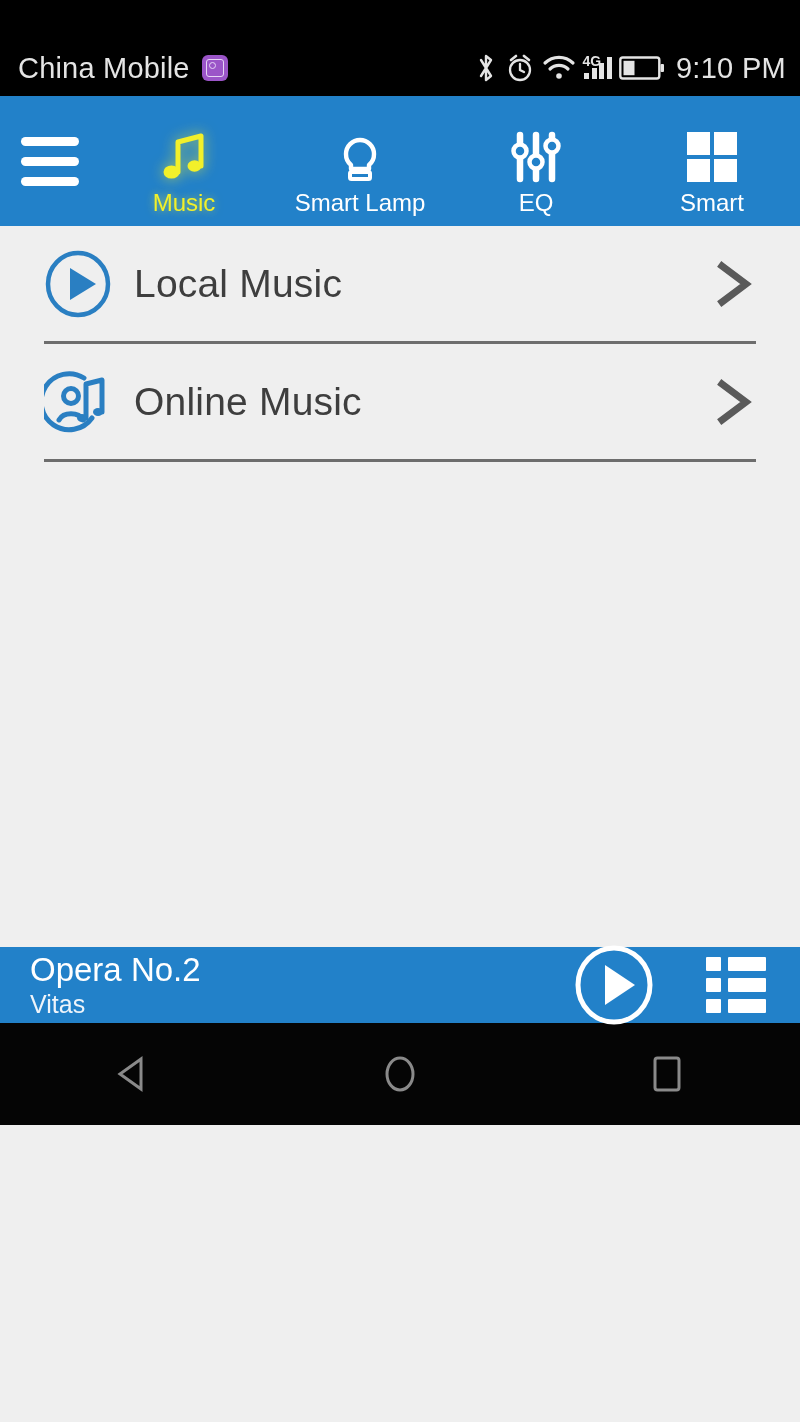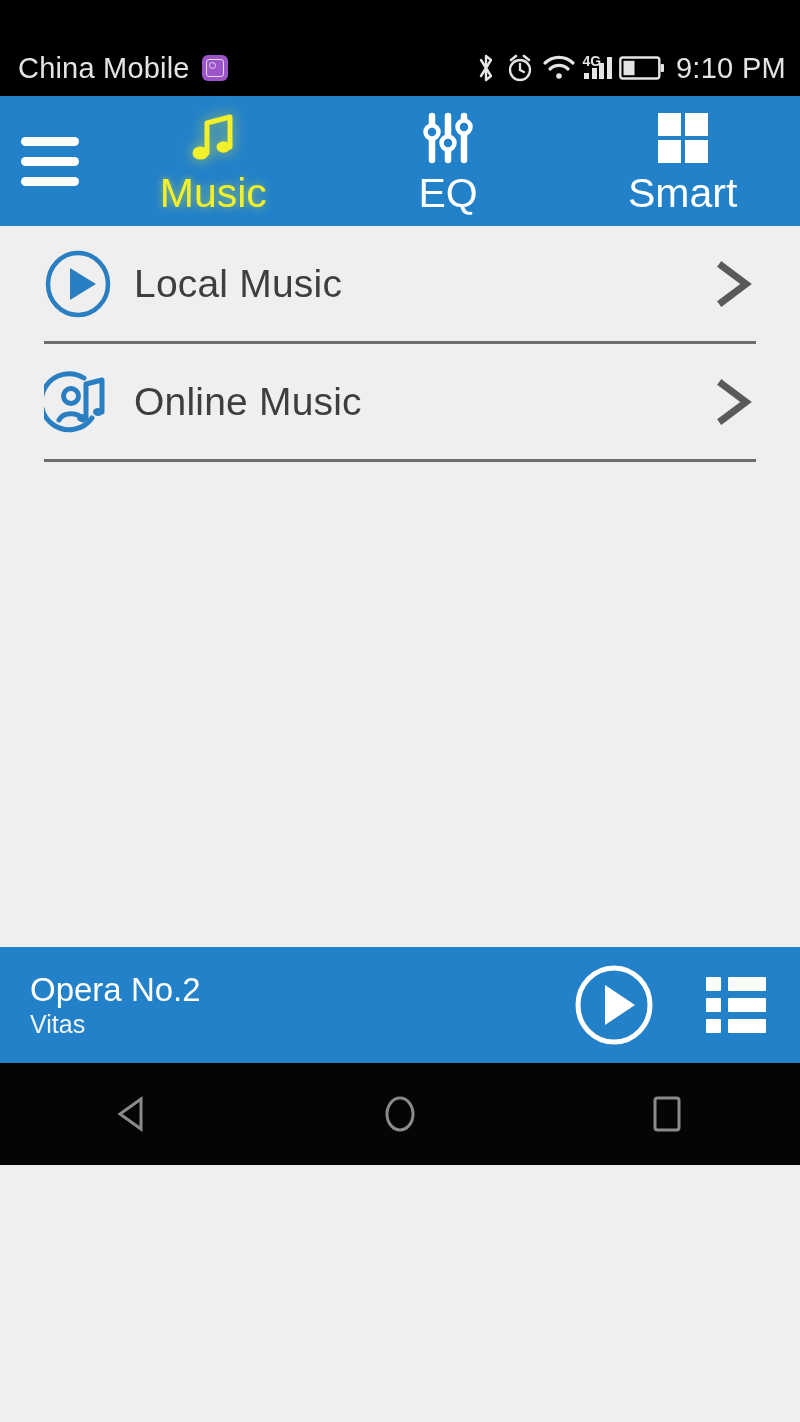--- a/index.html
+++ b/index.html
@@ -47,38 +47,38 @@
     position:relative;
   }
   .hamburger { width:96px; display:flex; flex-direction:column; gap:11px; align-items:center; padding-left:4px; }
   .hamburger span { display:block; width:58px; height:9px; background:#fff; border-radius:5px; }
   .tabs { flex:1; display:flex; align-items:flex-end; height:100%; }
   .tab {
     flex:1; display:flex; flex-direction:column; align-items:center;
     justify-content:flex-end; height:100%; padding-bottom:10px; gap:2px;
   }
   .tab .ic { height:62px; display:flex; align-items:center; justify-content:center; }
-  .tab .lbl { font-size:41px; color:#ffffff; line-height:1.1; }
+  .tab .lbl { font-size:24px; color:#ffffff; line-height:1.1; }
   .tab.active .lbl { color:#f2f02a; text-shadow:0 0 8px rgba(242,240,42,.6); }
   .tab.active .ic { filter:drop-shadow(0 0 7px rgba(242,240,42,.65)); }
 
   
   .content { background:#efefef; height:721px; }
   .row {
     height:115px; display:flex; align-items:center; position:relative;
     padding-left:44px; padding-right:44px;
   }
   .row .icon { width:68px; height:68px; flex:0 0 auto; display:flex; align-items:center; justify-content:center; }
   .row .label { font-size:39px; color:#3e3e3e; margin-left:22px; letter-spacing:.2px; }
   .chev { margin-left:auto; width:44px; height:52px; }
   .divider { height:3px; background:#6d6d6d; margin:0 44px; }
 
   
   .player {
-    height:116px; background:#2281c9; display:flex; align-items:center;
+    height:76px; background:#2281c9; display:flex; align-items:center;
     padding:0 34px 0 30px;
   }
   .pl-meta { display:flex; flex-direction:column; justify-content:center; gap:3px; }
   .pl-title { font-size:33px; color:#fff; line-height:1.1; }
   .pl-artist { font-size:25px; color:#eef4fa; line-height:1.1; }
   .pl-actions { margin-left:auto; display:flex; align-items:center; gap:52px; }
   .playbtn { width:80px; height:80px; }
   .listbtn { width:60px; height:56px; display:flex; flex-direction:column; justify-content:space-between; }
   .listbtn .lrow { display:flex; gap:7px; height:14px; }
   .listbtn .lrow b { display:block; background:#fff; border-radius:1px; }
@@ -149,20 +149,29 @@
         <span class="ic">
           <svg width="58" height="58" viewBox="0 0 58 58">
             <path d="M23 44 L23 14 L46 8 L46 38" fill="none" stroke="#f2f02a" stroke-width="5" stroke-linejoin="round" stroke-linecap="round"></path>
             <ellipse cx="16.5" cy="44" rx="8" ry="6.6" fill="#f2f02a"></ellipse>
             <ellipse cx="39.5" cy="38" rx="7" ry="5.8" fill="#f2f02a"></ellipse>
           </svg>
         </span>
         <span class="lbl">Music</span>
       </div>
 
+      <div class="tab">
+        <span class="ic">
+          <svg width="58" height="58" viewBox="0 0 58 58">
+            <path d="M15 26 A14 14 0 1 1 43 26 A14 14 0 0 1 38 37 L38 41 L20 41 L20 37 A14 14 0 0 1 15 26 Z" fill="none" stroke="#ffffff" stroke-width="4.4" stroke-linejoin="round"></path>
+            <rect x="19" y="44" width="20" height="7" rx="1.5" fill="none" stroke="#ffffff" stroke-width="4"></rect>
+          </svg>
+        </span>
+        <span class="lbl">Smart Lamp</span>
+      </div>
 
       <div class="tab">
         <span class="ic">
           <svg width="56" height="56" viewBox="0 0 56 56">
             <g stroke="#ffffff" stroke-width="6.5" stroke-linecap="round">
               <line x1="12" y1="6" x2="12" y2="50"></line>
               <line x1="28" y1="6" x2="28" y2="50"></line>
               <line x1="44" y1="6" x2="44" y2="50"></line>
             </g>
             <circle cx="12" cy="22" r="6.5" fill="#2281c9" stroke="#ffffff" stroke-width="4.5"></circle>

